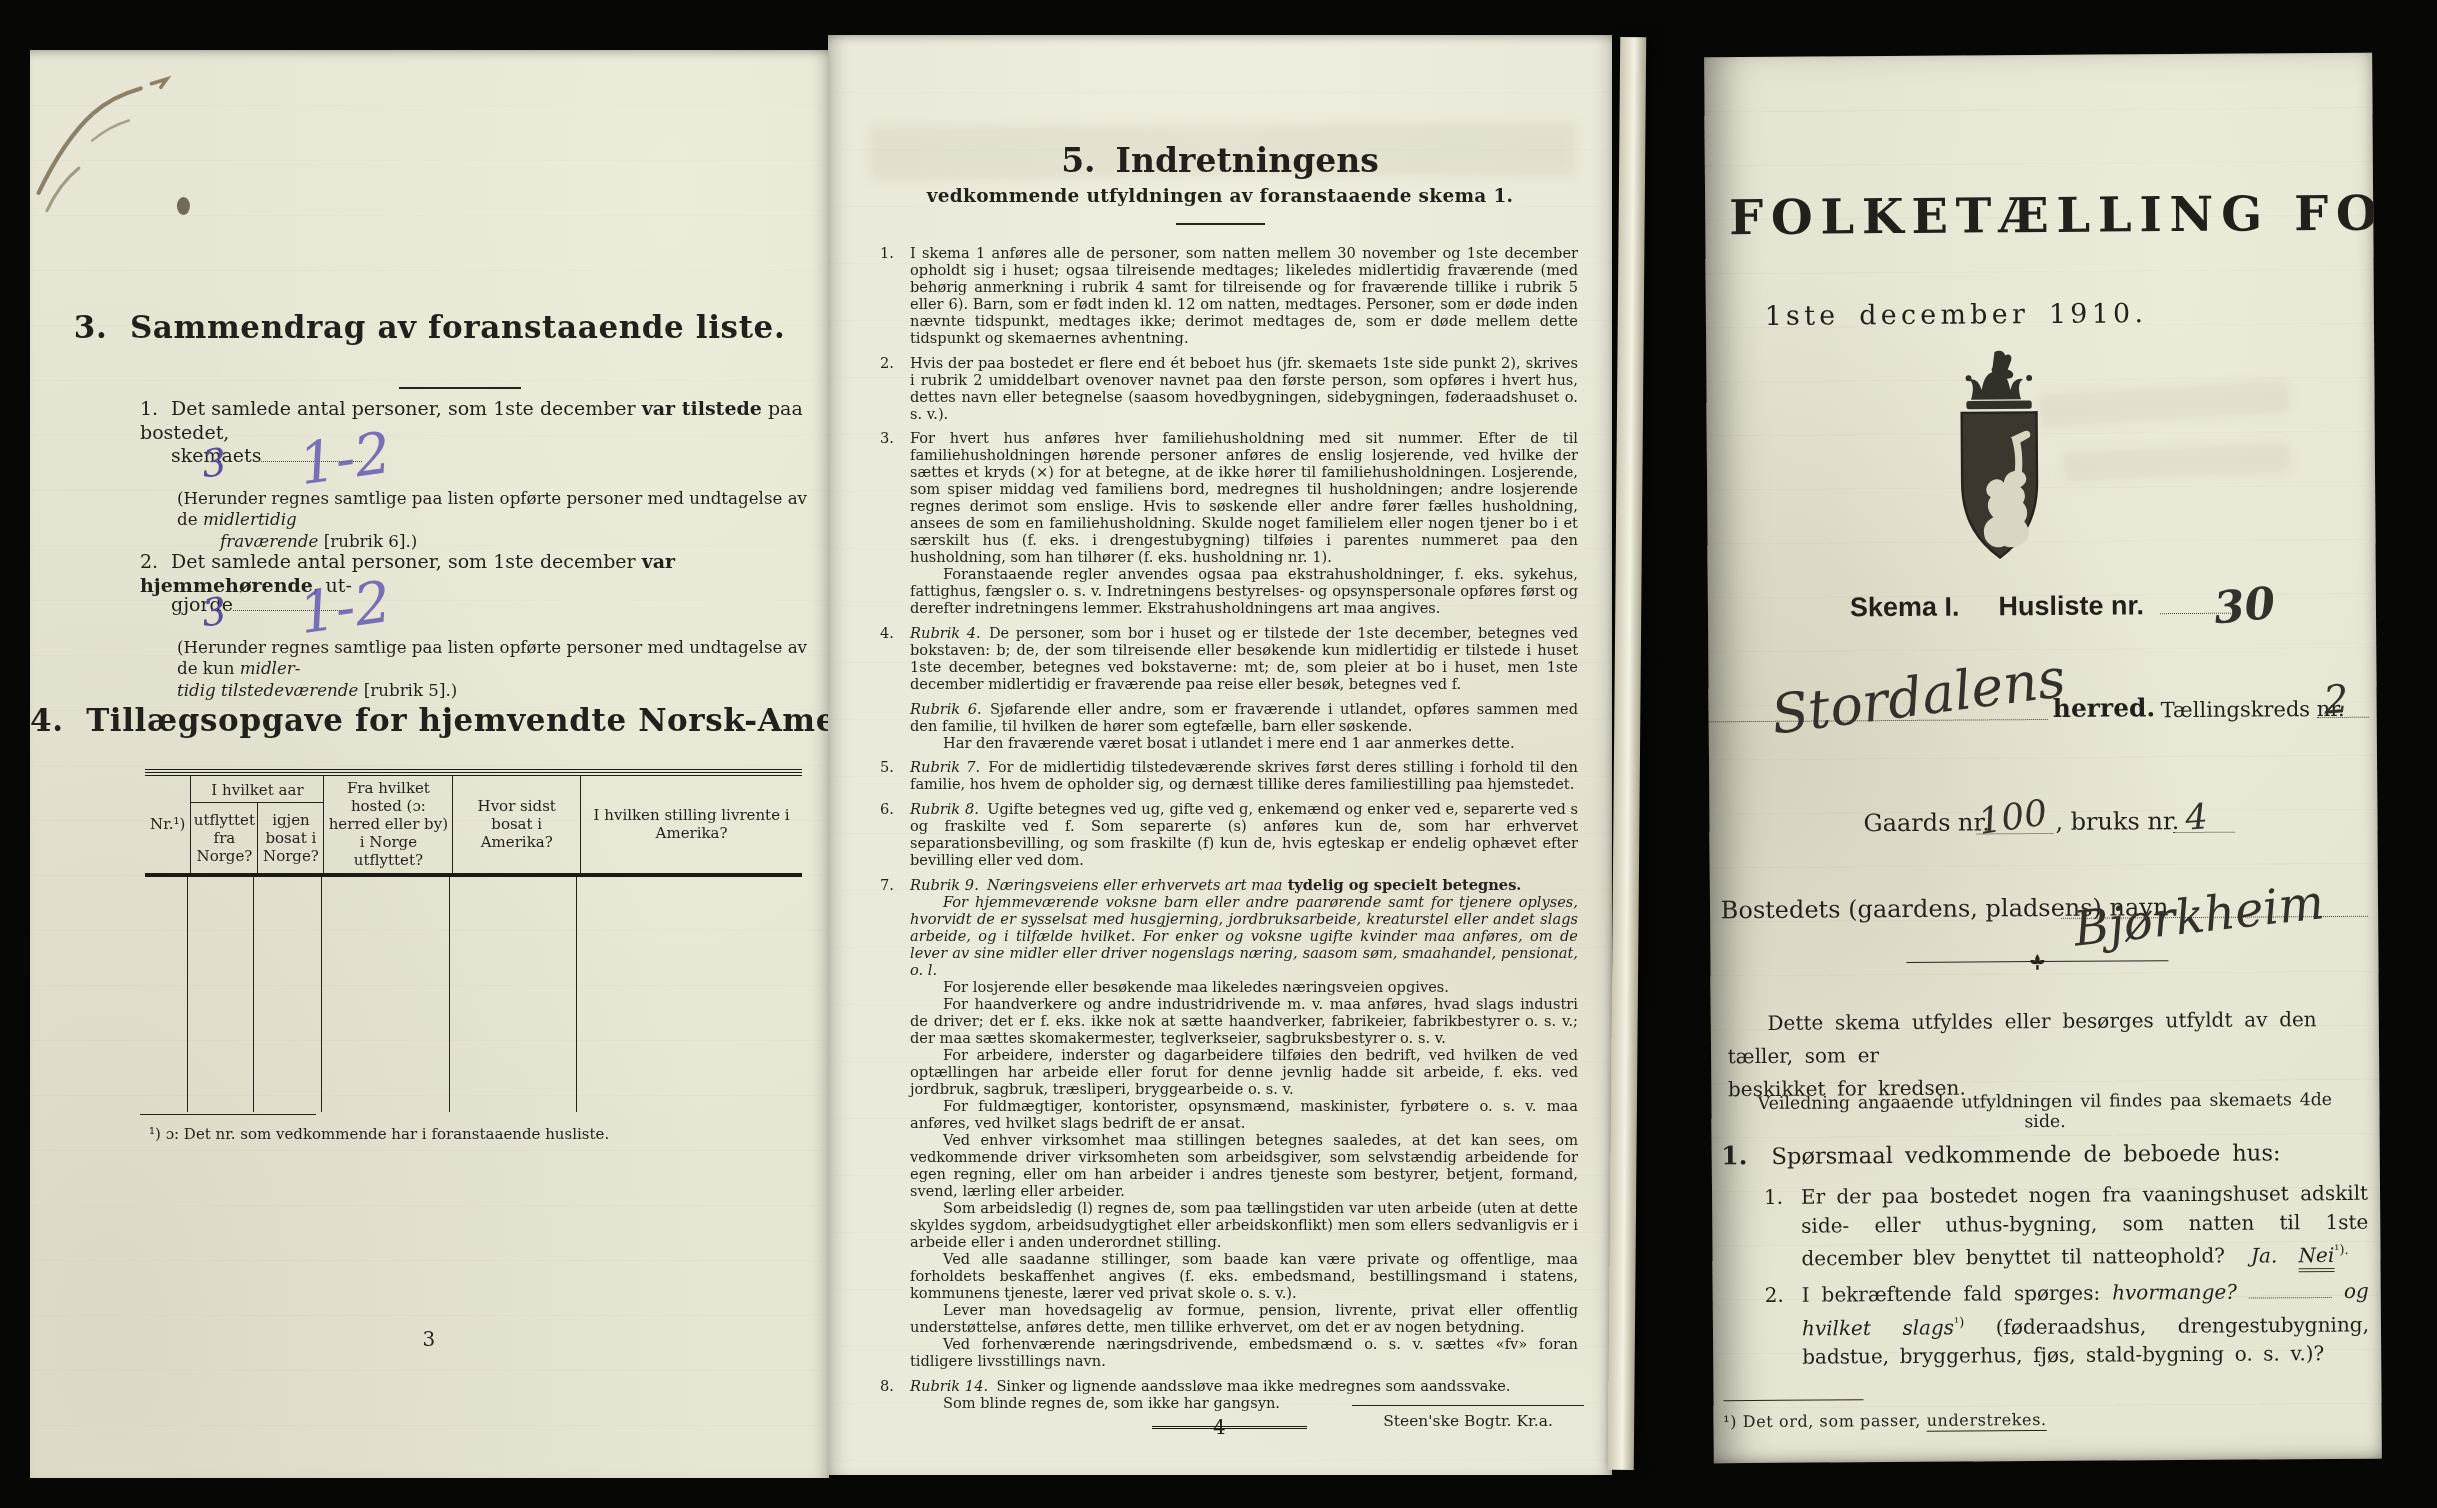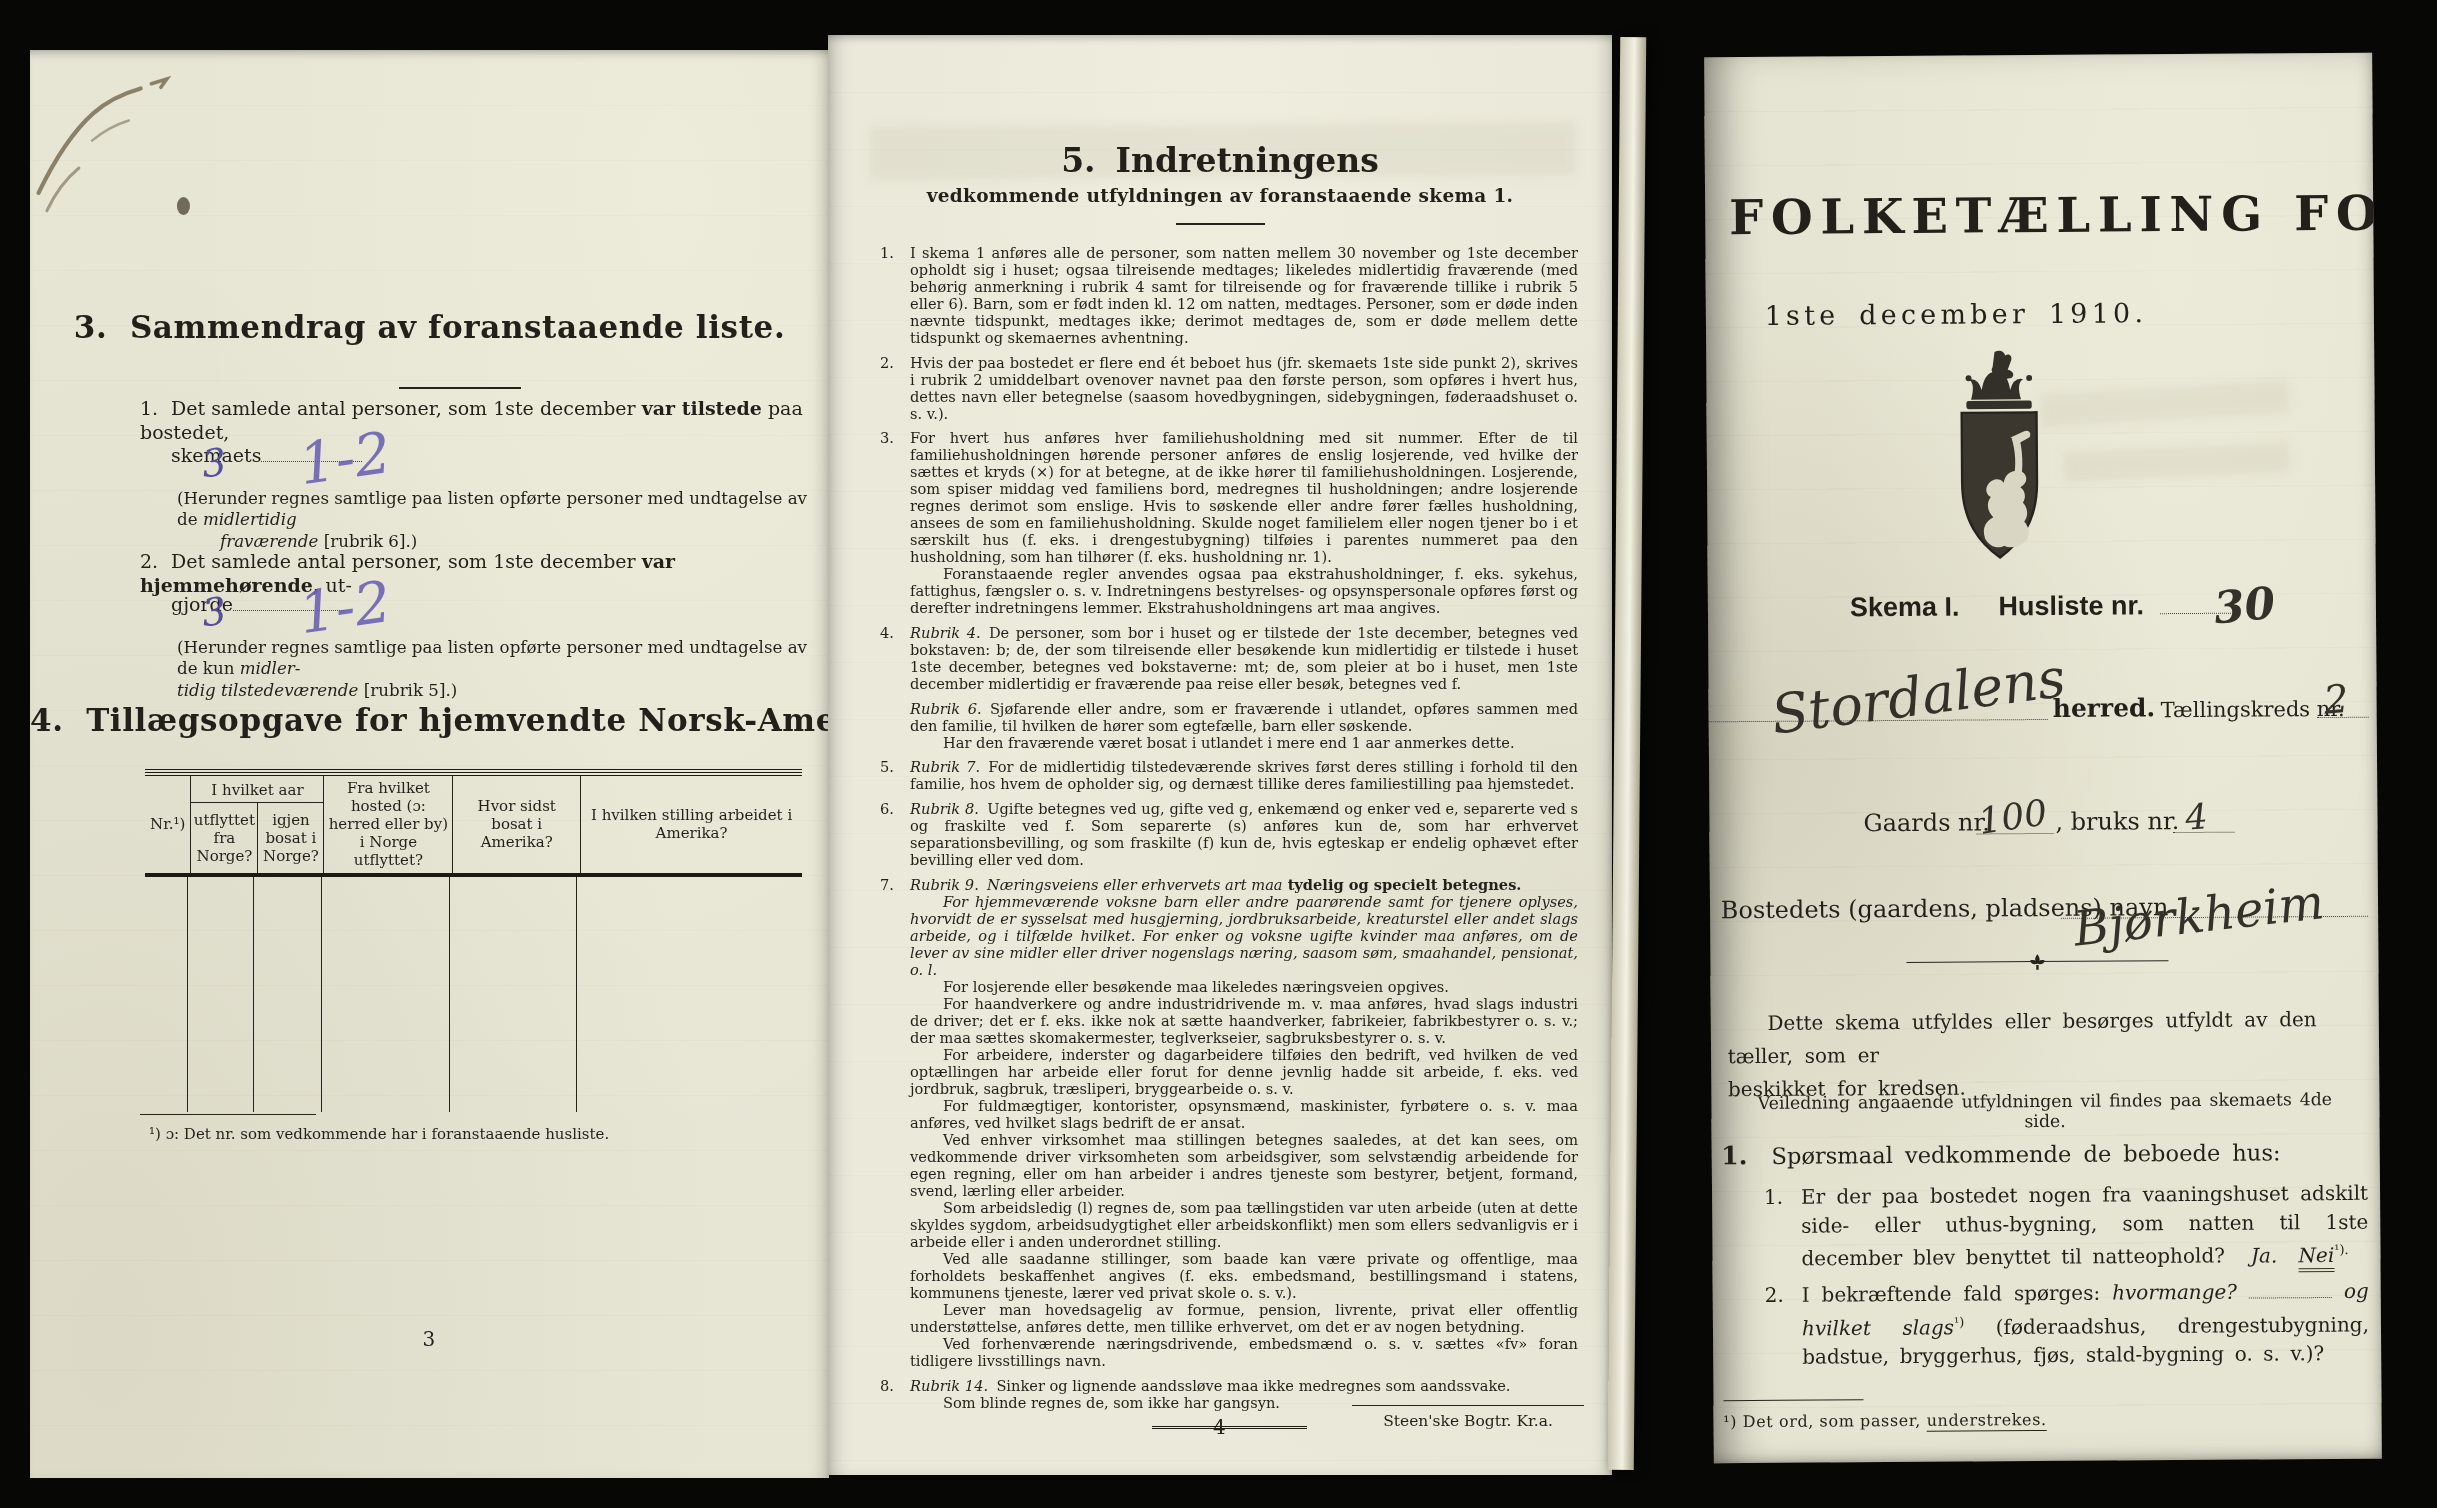--- a/index.html
+++ b/index.html
@@ -190,21 +190,21 @@
       <div class="t-cell t-nr">Nr.¹)</div>
       <div class="t-group">
         <div class="t-group-label">I hvilket aar</div>
         <div class="t-sub">
           <div class="t-cell">utflyttet fra Norge?</div>
           <div class="t-cell bl">igjen bosat i Norge?</div>
         </div>
       </div>
       <div class="t-cell bl w-hosted">Fra hvilket hosted (ɔ: herred eller by) i Norge utflyttet?</div>
       <div class="t-cell bl w-sidst">Hvor sidst bosat i Amerika?</div>
-      <div class="t-cell bl w-stilling">I hvilken stilling arbeidet i Amerika?</div>
+      <div class="t-cell bl w-stilling">I hvilken stilling livrente i Amerika?</div>
     </div>
     <div class="t-body">
       <div style="width:42px"></div>
       <div class="bl" style="width:65px"></div>
       <div class="bl" style="width:67px"></div>
       <div class="bl" style="width:127px"></div>
       <div class="bl" style="width:126px"></div>
       <div class="bl" style="width:0.6px"></div>
     </div>
   </div>

